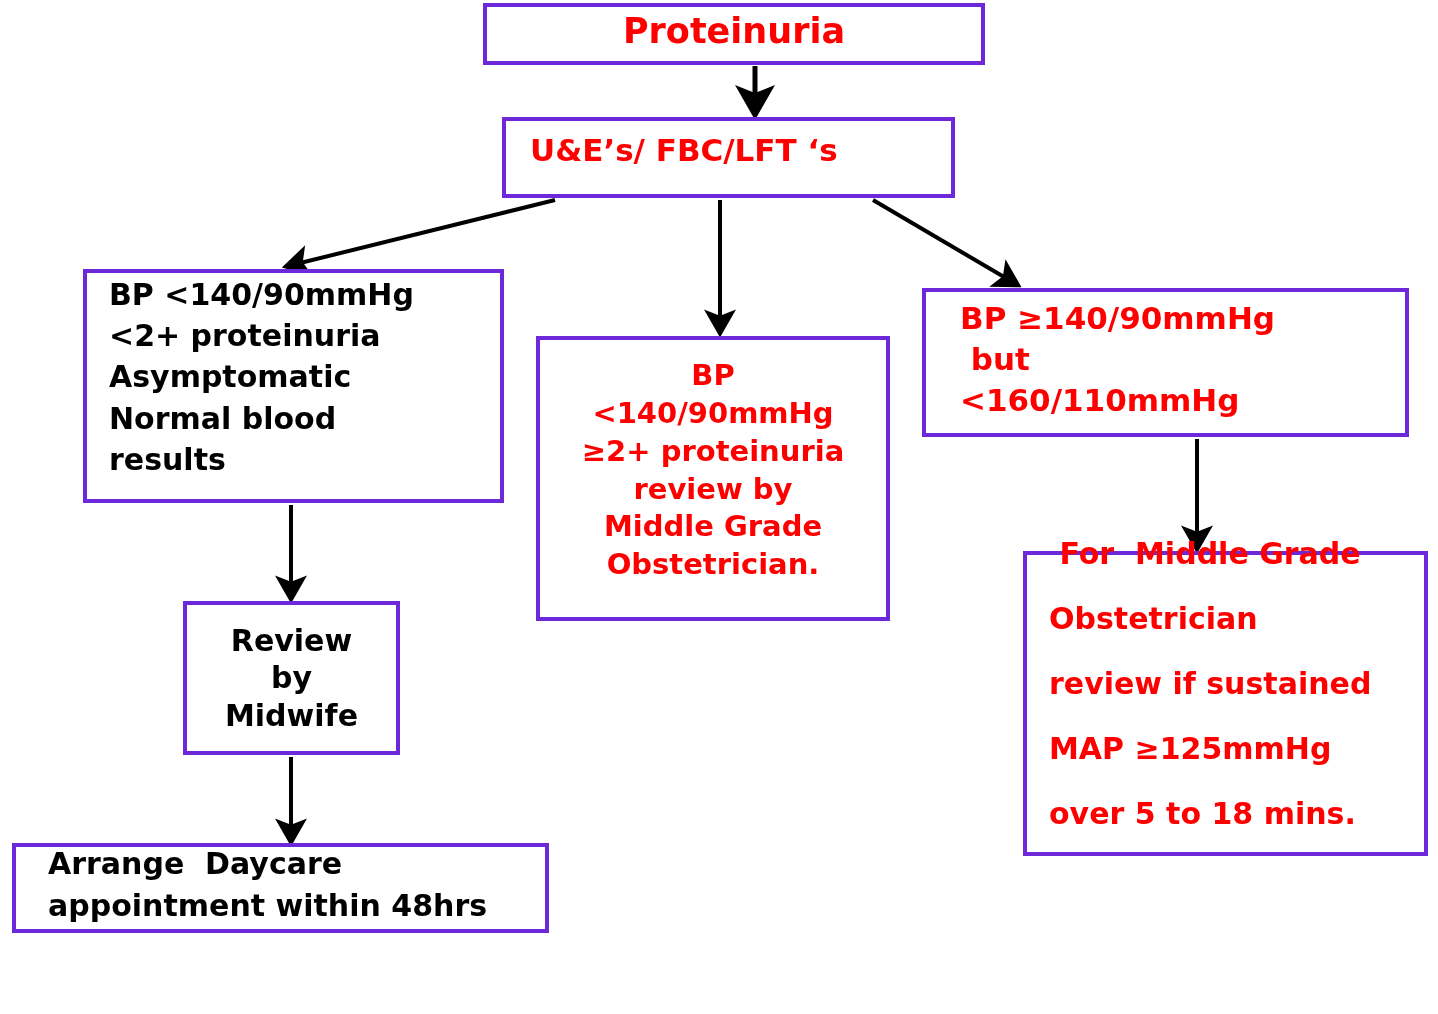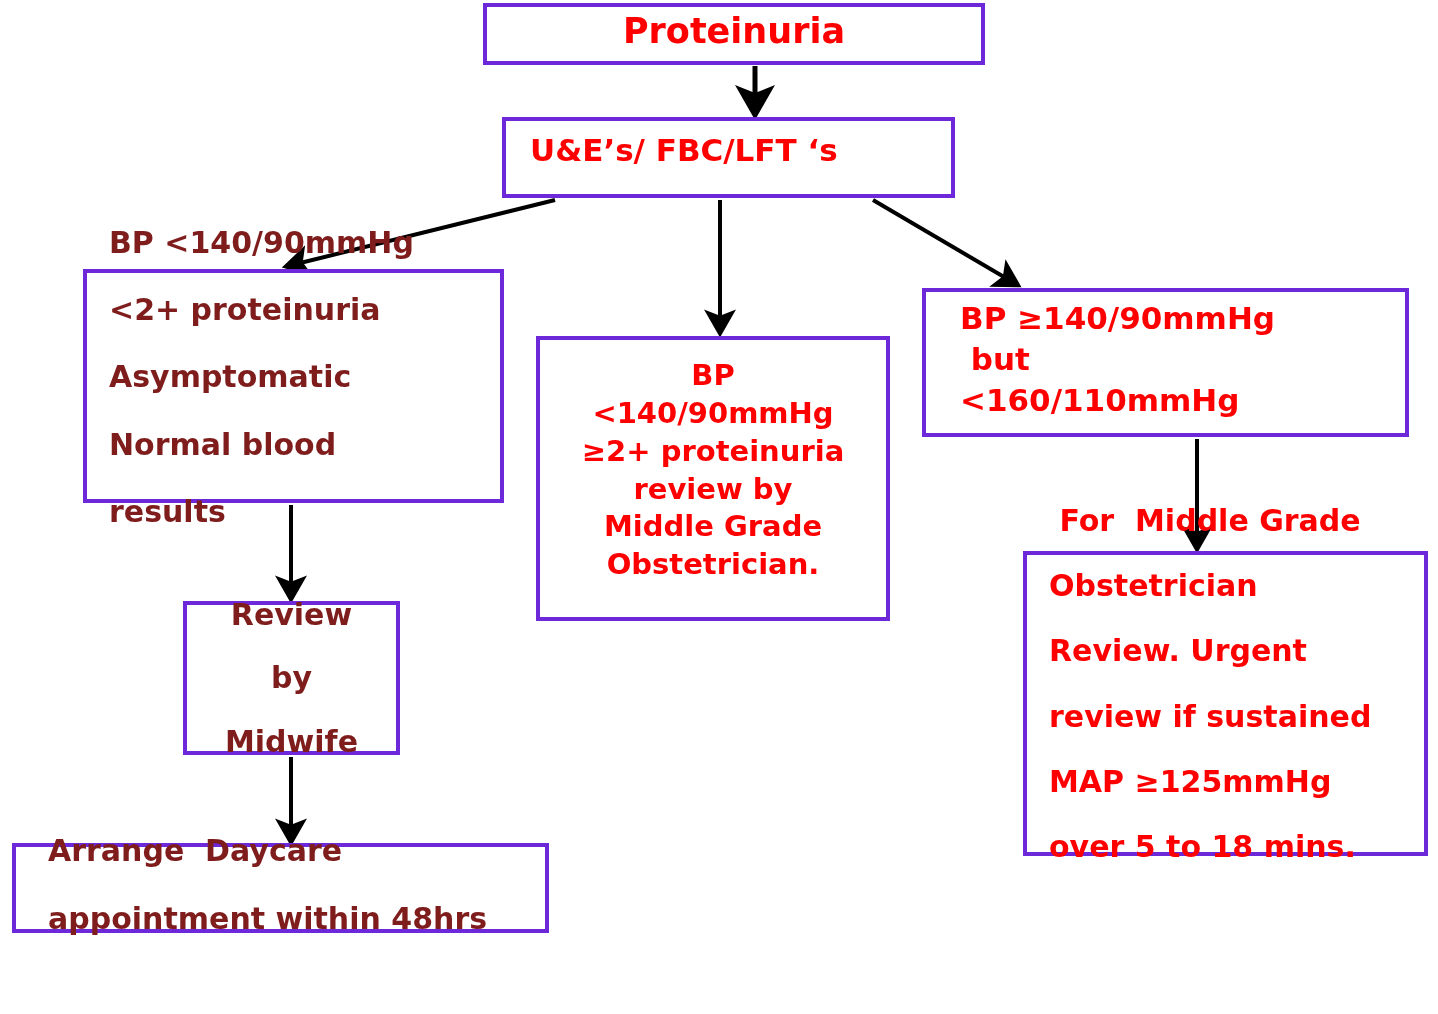--- a/index.html
+++ b/index.html
@@ -32,21 +32,21 @@
     flex-direction: column;
     justify-content: center;
     font-weight: bold;
     line-height: 1.18;
     white-space: pre;
   }
   .node .line {
     display: block;
   }
   .red  { color: #fe0000; }
-  .green{ color: #7f1d1d; gap: 26px; }
+  .green{ color: #000000; }
 
   .align-center { text-align: center; align-items: center; }
   .align-left   { text-align: right;  align-items: flex-start; }
 
   
   #node-proteinuria {
     left: 483px; top: 3px; width: 502px; height: 62px;
     font-size: 35px;
     padding-bottom: 4px;
   }
@@ -157,21 +157,20 @@
 
   <div class="node align-center green" id="node-midwife">
     <span class="line">Review</span>
     <span class="line">by</span>
     <span class="line">Midwife</span>
   </div>
 
   <div class="node align-left red" id="node-obstetrician">
     <span class="line"> For  Middle Grade</span>
     <span class="line">Obstetrician</span>
-    <span class="line">Review. Urgent</span>
     <span class="line">review if sustained</span>
     <span class="line">MAP ≥125mmHg</span>
     <span class="line">over 5 to 18 mins.</span>
   </div>
 
   <div class="node align-left green" id="node-daycare">
     <span class="line">Arrange  Daycare</span>
     <span class="line">appointment within 48hrs</span>
   </div>
 

